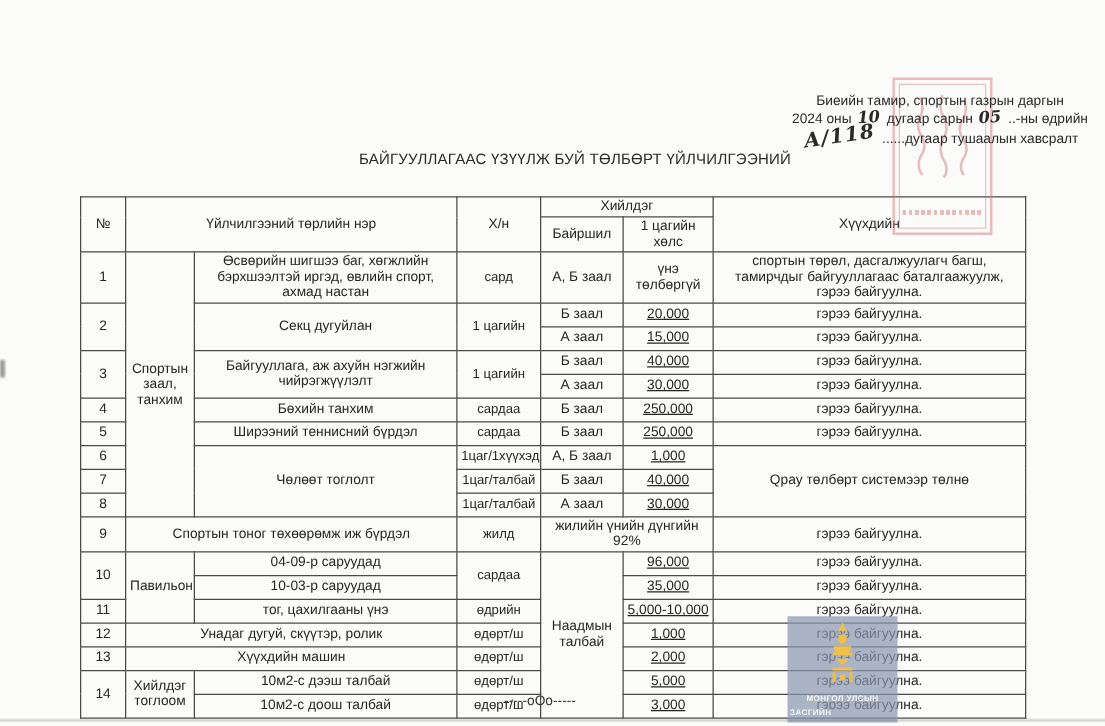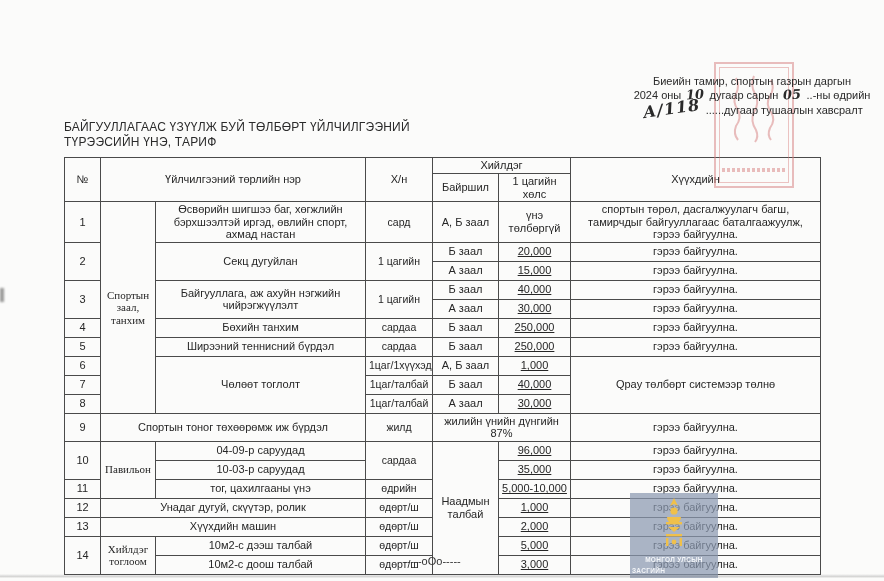--- a/index.html
+++ b/index.html
@@ -29,41 +29,41 @@
     border:1px solid rgba(214,125,125,0.45);
   }
   .stamp svg{ position:absolute; left:8px; top:10px; }
   .stamp-smalltext{
     position:absolute; bottom:14px; left:6px; right:6px; height:4px;
     background:repeating-linear-gradient(90deg, rgba(214,125,125,0.5) 0 3px, transparent 3px 5px);
   }
   
   .doc-title{
     position:absolute; left:64px; top:120px; width:792px;
-    text-align:left; font-size:12px; line-height:15px; color:#2a2a2a;
+    text-align:center; font-size:12px; line-height:15px; color:#2a2a2a;
     letter-spacing:0.2px; z-index:2;
   }
   
   table.tariff{
     position:absolute; left:64px; top:157px; width:756px;
     border-collapse:collapse; table-layout:fixed; z-index:2;
     font-size:11px; line-height:12.5px; color:#262626;
   }
   table.tariff th, table.tariff td{
     border:1px solid #4a4a4a; padding:1px 3px; vertical-align:middle;
     text-align:center; font-weight:normal; overflow:hidden;
   }
   thead tr.h-top{ height:16px; }
   thead tr.h-bot{ height:20px; }
   tbody tr{ height:19px; }
   tbody tr.tall{ height:40px; }
   td.name{ text-align:left; padding-left:6px; }
   td.fee{ text-align:right; padding-right:9px;text-decoration:underline; }
   td.unit{ font-size:10.5px; }
-  td.grp{ padding:1px 2px;font-family:Liberation Serif, serif; }
+  td.grp{ padding:1px 2px; }
   
   .footer-ooo{
     position:absolute; left:352px; top:555px; width:160px;
     text-align:center; font-size:11px; color:#333; z-index:2;
   }
   
   .watermark{
     position:absolute; left:630px; top:493px; width:88px; height:85px;
     background:rgba(138,153,176,0.72); z-index:7; pointer-events:none;
     display:flex; flex-direction:column; align-items:center; justify-content:flex-end;
@@ -109,21 +109,20 @@
         <path d="M12,4 q4,8 0,16 q-4,8 2,16 q4,8 -2,16 q-3,8 2,14"></path>
         <path d="M30,2 q-4,9 1,18 q5,9 -1,18 q-4,9 2,18 q3,7 -1,12"></path>
         <path d="M47,6 q4,8 -1,16 q-5,8 1,16 q5,8 -1,16 q-3,7 1,12"></path>
       </g>
     </svg>
     <div class="stamp-smalltext"></div>
   </div>
 
   <div class="doc-title">
     <div>БАЙГУУЛЛАГААС ҮЗҮҮЛЖ БУЙ ТӨЛБӨРТ ҮЙЛЧИЛГЭЭНИЙ</div>
-    <div>ТҮРЭЭСИЙН ҮНЭ, ТАРИФ</div>
   </div>
 
   <table class="tariff">
     <colgroup>
       <col style="width:36px">
         <col style="width:55px">
         <col style="width:210px">
       <col style="width:67px">
         <col style="width:66px">
         <col style="width:72px">
@@ -211,21 +210,21 @@
       <tr>
         <td>8</td>
         <td class="unit">1цаг/талбай</td>
         <td>А заал</td>
         <td class="fee">30,000</td>
       </tr>
       <tr>
         <td>9</td>
         <td class="name" colspan="2">Спортын тоног төхөөрөмж иж бүрдэл</td>
         <td class="unit">жилд</td>
-        <td colspan="2">жилийн үнийн дүнгийн 87%</td>
+        <td colspan="2">жилийн үнийн дүнгийн 92%</td>
         <td>гэрээ байгуулна.</td>
       </tr>
       <tr>
         <td rowspan="2">10</td>
         <td class="grp" rowspan="3">Павильон</td>
         <td class="name">04-09-р саруудад</td>
         <td class="unit" rowspan="2">сардаа</td>
         <td rowspan="7">Наадмын талбай</td>
         <td class="fee">96,000</td>
         <td>гэрээ байгуулна.</td>

